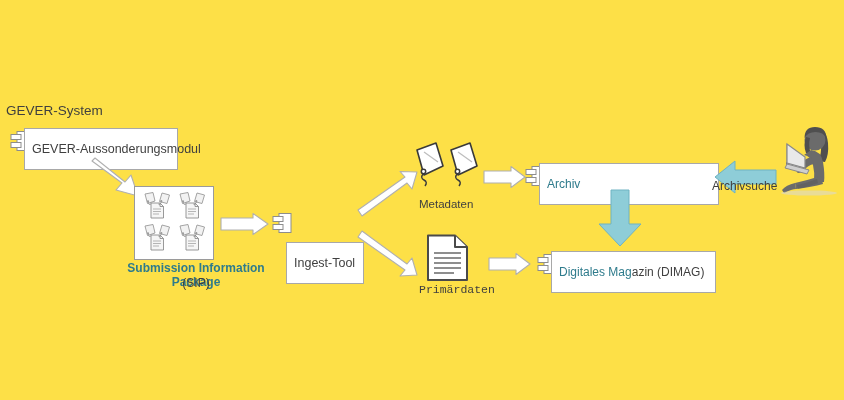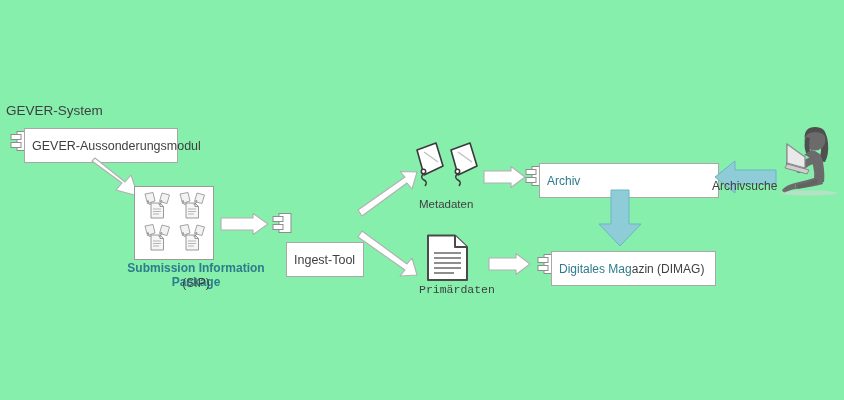--- a/index.html
+++ b/index.html
@@ -7,21 +7,21 @@
     padding: 0;
     background: #ffffff;
   }
   body {
     font-family: "Liberation Sans", sans-serif;
   }
   #canvas {
     position: relative;
     width: 844px;
     height: 400px;
-    background: #86efac;
+    background: #fde047;
     overflow: hidden;
   }
   .abs { position: absolute; }
 
   
   .lbl {
     position: absolute;
     font-family: "Liberation Sans", sans-serif;
     color: #3f3f3f;
     white-space: nowrap;
@@ -52,21 +52,21 @@
   
   .comp { position: absolute; height: 26px; }
   .comp .plug {
     position: absolute;
     left: 0; top: 2px;
     width: 22px; height: 22px;
   }
   .comp .box {
     position: absolute;
     left: 14px; top: 0;
-    height: 35px;
+    height: 42px;
     box-sizing: border-box;
     border: 1px solid #a8a8a8;
     background: #ffffff;
     display: flex;
     align-items: center;
     padding: 0 7px;
     font-size: 12.5px;
     color: #3f3f3f;
     white-space: nowrap;
   }

